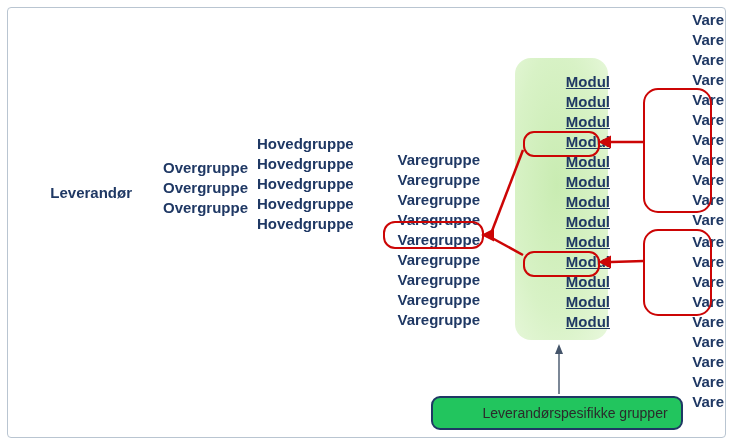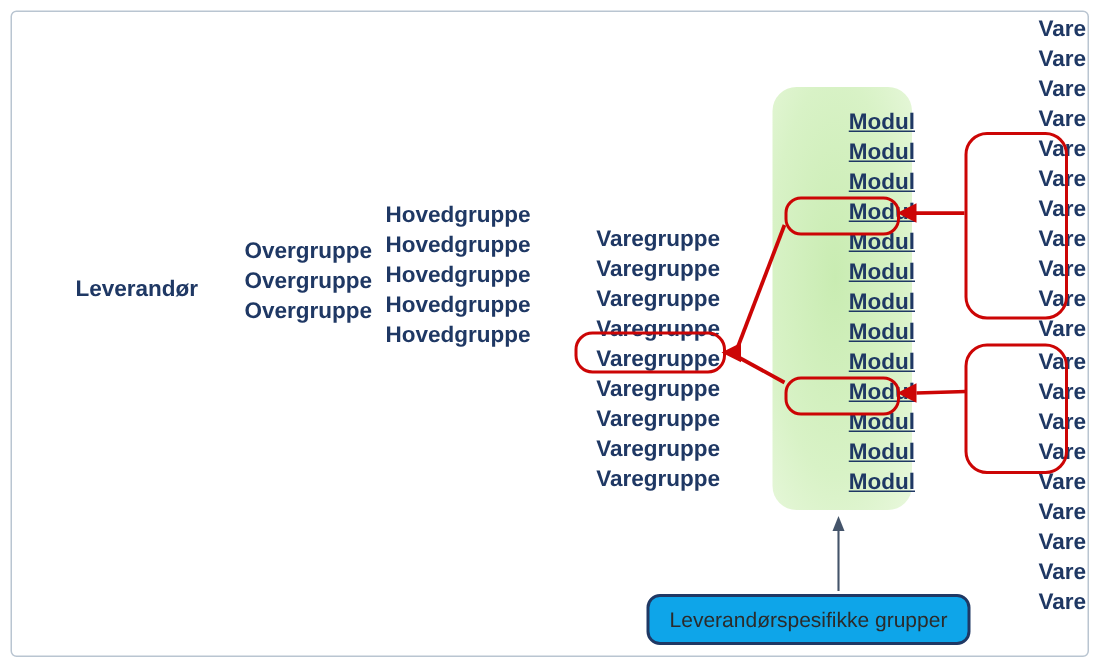--- a/index.html
+++ b/index.html
@@ -46,23 +46,23 @@
   #hl-modul-1{left:523px;top:131px;width:73px;height:22px;border-radius:11px;}
   #hl-modul-2{left:523px;top:251px;width:73px;height:22px;border-radius:11px;}
   #hl-vare-1{left:643px;top:88px;width:65px;height:121px;border-radius:15px;}
   #hl-vare-2{left:643px;top:229px;width:65px;height:83px;border-radius:15px;}
   .overlay{
     position:absolute;left:0;top:0;width:732px;height:445px;
     z-index:5;pointer-events:none;
   }
   .callout{
     position:absolute;left:431px;top:396px;width:212px;height:30px;
-    border:2px solid var(--text-navy);border-radius:9px;background:#0ea5e9;
+    border:2px solid var(--text-navy);border-radius:9px;background:#22c55e;
     display:flex;align-items:center;justify-content:center;
-    font-size:14px;color:var(--callout-text);z-index:6;white-space:nowrap;
+    font-size:14px;color:var(--callout-text);z-index:6;white-space:nowrap;padding-left:36px;
   }
 </style>
 </head>
 <body>
 
 <div class="frame"></div>
 
 <div class="module-panel"></div>
 
 <div class="col" id="col-leverandor">

